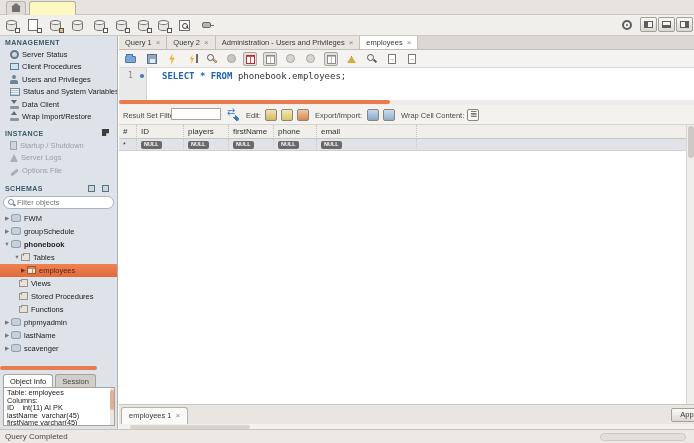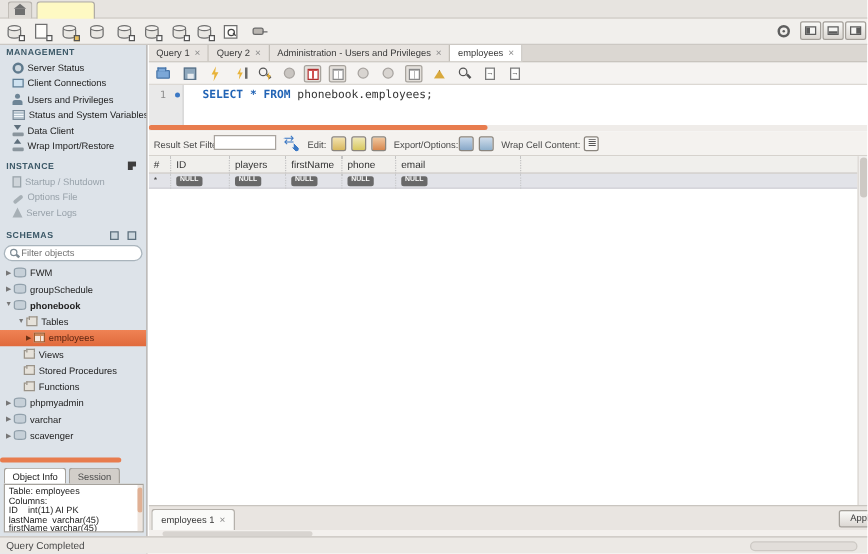--- a/index.html
+++ b/index.html
@@ -303,21 +303,21 @@
 </div>
 
 <div id="sidebar">
   <div class="sec-title">MANAGEMENT</div>
   <div class="side-item">
     <span class="ico ic-gauge"></span>
     <span>Server Status</span>
     </div>
   <div class="side-item">
     <span class="ico ic-mon"></span>
-    <span>Client Connections</span>
+    <span>Client Procedures</span>
     </div>
   <div class="side-item">
     <span class="ico ic-user"></span>
     <span>Users and Privileges</span>
     </div>
   <div class="side-item">
     <span class="ico ic-list"></span>
     <span>Status and System Variables</span>
     </div>
   <div class="side-item">
@@ -331,26 +331,26 @@
 
   <div class="sec-title" style="margin-top:4px">
     <span>INSTANCE</span>
     <span class="inst-glyph"></span>
   </div>
   <div class="side-item off">
     <span class="ico ic-srv"></span>
     <span>Startup / Shutdown</span>
     </div>
   <div class="side-item off">
+    <span class="ico ic-warn"></span>
+    <span>Server Logs</span>
+    </div>
+  <div class="side-item off">
     <span class="ico ic-wrench"></span>
     <span>Options File</span>
-    </div>
-  <div class="side-item off">
-    <span class="ico ic-warn"></span>
-    <span>Server Logs</span>
     </div>
 
   <div class="sec-title" style="margin-top:5px">
     <span>SCHEMAS</span>
     <span class="hdr-mini" style="right:22px"></span>
     <span class="hdr-mini" style="right:8px"></span>
   </div>
   <div class="filterbox">
     <span class="mag-mini"></span>
     <input placeholder="Filter objects" style="">
@@ -394,21 +394,21 @@
     <span class="tl">Functions</span>
     </div>
   <div class="trow" style="padding-left:3px">
     <span class="tw">▶</span>
     <span class="ti cyl-s"></span>
     <span class="tl">phpmyadmin</span>
     </div>
   <div class="trow" style="padding-left:3px">
     <span class="tw">▶</span>
     <span class="ti cyl-s"></span>
-    <span class="tl">varchar</span>
+    <span class="tl">lastName</span>
     </div>
   <div class="trow" style="padding-left:3px">
     <span class="tw">▶</span>
     <span class="ti cyl-s"></span>
     <span class="tl">scavenger</span>
     </div>
 
   <div class="hscroll-orange" style="position:absolute; left:0; top:330px; width:97px;"></div>
 
   <div style="position:absolute; left:0; top:336px; width:118px;">
@@ -497,21 +497,21 @@
     </div>
 
   <div class="rstoolbar">
     <span class="rlabel" style="left:4px">Result Set Filter:</span>
     <input class="rinput" style="">
     <span class="ricon refresh-arrows" style="left:108px"></span>
     <span class="rlabel" style="left:127px">Edit:</span>
     <span class="ricon sqbadge b-edit" style="left:146px"></span>
     <span class="ricon sqbadge b-add" style="left:162px"></span>
     <span class="ricon sqbadge b-del" style="left:178px"></span>
-    <span class="rlabel" style="left:196px">Export/Options:</span>
+    <span class="rlabel" style="left:196px">Export/Import:</span>
     <span class="ricon sqbadge b-exp" style="left:248px"></span>
     <span class="ricon sqbadge b-imp" style="left:264px"></span>
     <span class="rlabel" style="left:282px">Wrap Cell Content:</span>
     <span class="ricon sqbadge b-wrap" style="left:348px"></span>
   </div>
 
   <div class="gridheader">
     <div class="gh c0">#</div>
     <div class="gh c1">ID</div>
     <div class="gh c2">players</div>

